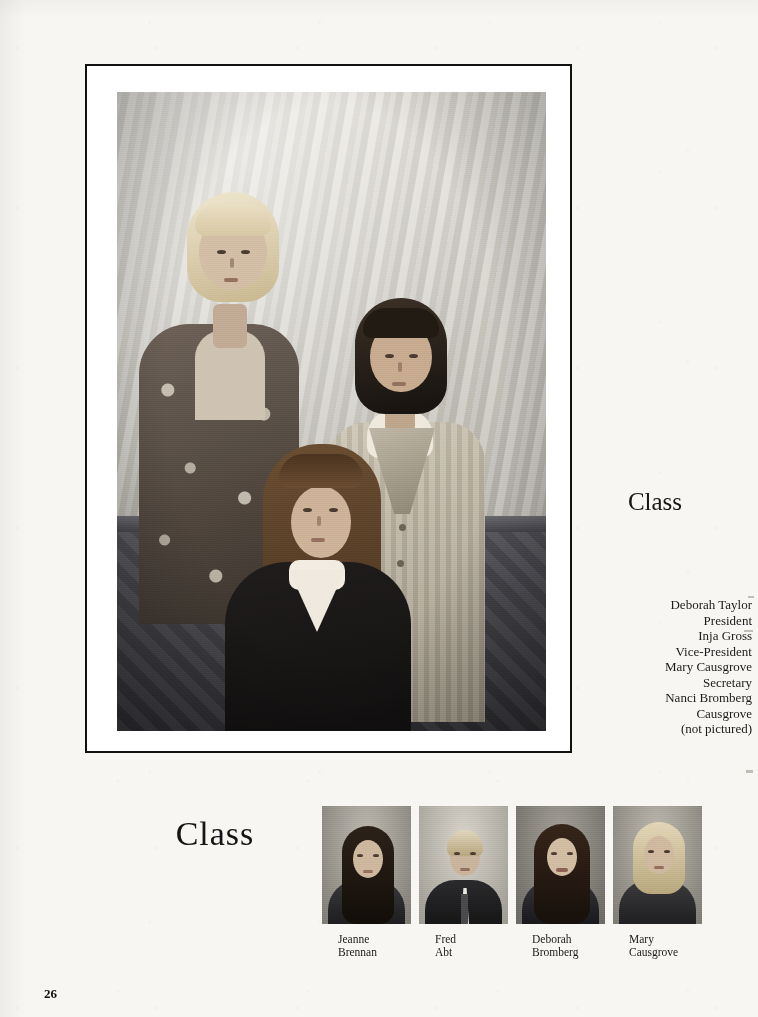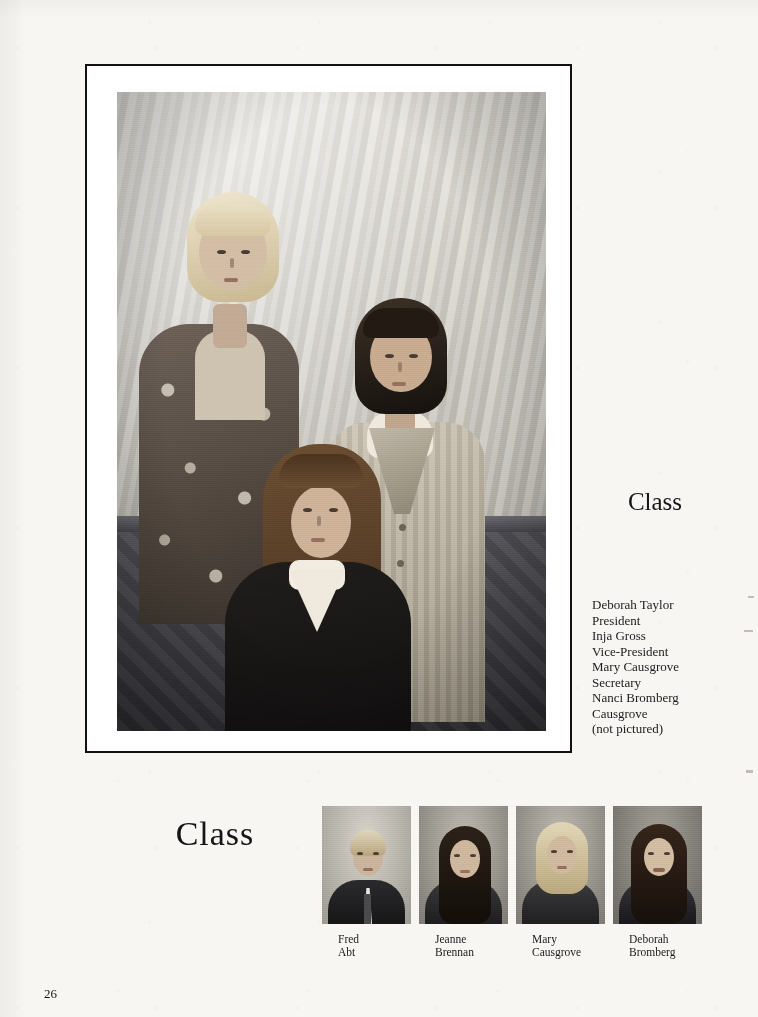--- a/index.html
+++ b/index.html
@@ -235,20 +235,21 @@
     color: #161616;
   }
   .officers-list {
     position: absolute;
     left: 592px;
     top: 597px;
     width: 160px;
     font-size: 13px;
     line-height: 15.5px;
     color: #1b1b1b;
+    text-align: right;
   }
   .officers-list .role { }
 
   
   .class-of {
     position: absolute;
     left: 110px;
     top: 812px;
     width: 210px;
     text-align: center;
@@ -302,21 +303,21 @@
     color: #1b1b1b;
     padding-left: 16px;
   }
 
   
   .page-number {
     position: absolute;
     left: 44px;
     top: 986px;
     font-size: 13px;
-    font-weight: normal;
+    font-weight: bold;
     font-family: "Liberation Serif", serif;
     color: #111;
   }
 
   
   .edge-mark {
     position: absolute;
     background: #b4b0a8;
     opacity: .8;
   }
@@ -388,88 +389,88 @@
   </div>
 
   <div class="class-of">
     <div>Class</div>
   </div>
 
   <div class="portraits">
 
     <div class="portrait-cell">
       <div class="portrait-img">
+        <div class="p-bg mid"></div>
+        <div class="p-shoulder" style="background:linear-gradient(to bottom,#3a3a3c,#1d1d1f);"></div>
+        <div class="p-hair" style="left:20px;top:20px;width:52px;height:98px;background:linear-gradient(180deg,#2b2118,#120d08);border-radius:26px 26px 14px 14px;"></div>
+        <div class="p-face" style="background:#cdb79e;top:34px;"></div>
+        <div class="eye" style="left:35px;top:48px;width:6px;height:3px;"></div>
+        <div class="eye" style="left:51px;top:48px;width:6px;height:3px;"></div>
+        <div class="mouth" style="left:41px;top:64px;width:10px;height:3px;"></div>
+        <div class="p-grain"></div>
+      </div>
+      <div class="portrait-caption">
+        <div>Jeanne</div>
+        <div>Brennan</div>
+      </div>
+    </div>
+
+    <div class="portrait-cell">
+      <div class="portrait-img">
         <div class="p-bg light"></div>
         <div class="p-shoulder" style="background:linear-gradient(to bottom,#2a2a2c,#161617);"></div>
         <div style="position:absolute;left:38px;top:82px;width:16px;height:36px;background:#e9e6df;clip-path:polygon(40% 0,60% 0,75% 100%,25% 100%);"></div>
         <div style="position:absolute;left:42px;top:88px;width:7px;height:30px;background:#4a4a4e;"></div>
         <div class="p-face" style="background:#c9b49c;"></div>
         <div class="p-hair" style="left:28px;top:24px;width:36px;height:26px;background:linear-gradient(180deg,#e0d6bd,#b8a67f);border-radius:18px 18px 6px 6px;"></div>
         <div class="eye" style="left:35px;top:46px;width:6px;height:3px;"></div>
         <div class="eye" style="left:51px;top:46px;width:6px;height:3px;"></div>
         <div class="mouth" style="left:41px;top:62px;width:10px;height:3px;"></div>
         <div class="p-grain"></div>
       </div>
       <div class="portrait-caption">
         <div>Fred</div>
         <div>Abt</div>
       </div>
     </div>
 
     <div class="portrait-cell">
       <div class="portrait-img">
-        <div class="p-bg mid"></div>
-        <div class="p-shoulder" style="background:linear-gradient(to bottom,#3a3a3c,#1d1d1f);"></div>
-        <div class="p-hair" style="left:20px;top:20px;width:52px;height:98px;background:linear-gradient(180deg,#2b2118,#120d08);border-radius:26px 26px 14px 14px;"></div>
-        <div class="p-face" style="background:#cdb79e;top:34px;"></div>
-        <div class="eye" style="left:35px;top:48px;width:6px;height:3px;"></div>
-        <div class="eye" style="left:51px;top:48px;width:6px;height:3px;"></div>
-        <div class="mouth" style="left:41px;top:64px;width:10px;height:3px;"></div>
+        <div class="p-bg dark"></div>
+        <div class="p-shoulder" style="background:linear-gradient(to bottom,#34343a,#19191c);"></div>
+        <div class="p-hair" style="left:18px;top:18px;width:56px;height:100px;background:linear-gradient(180deg,#36251a,#160f0a);border-radius:28px 28px 16px 16px;"></div>
+        <div class="p-face" style="background:#d2bda3;top:32px;"></div>
+        <div class="eye" style="left:35px;top:46px;width:6px;height:3px;"></div>
+        <div class="eye" style="left:51px;top:46px;width:6px;height:3px;"></div>
+        <div class="mouth" style="left:40px;top:62px;width:12px;height:4px;background:#8d6254;"></div>
         <div class="p-grain"></div>
       </div>
       <div class="portrait-caption">
-        <div>Jeanne</div>
-        <div>Brennan</div>
+        <div>Deborah</div>
+        <div>Bromberg</div>
       </div>
     </div>
 
     <div class="portrait-cell">
       <div class="portrait-img">
         <div class="p-bg mid"></div>
         <div class="p-shoulder" style="background:linear-gradient(to bottom,#3c3c3e,#1f1f21);"></div>
         <div class="p-hair" style="left:20px;top:16px;width:52px;height:72px;background:linear-gradient(180deg,#e3d6b7,#b9a87e);border-radius:26px 26px 18px 18px;"></div>
         <div class="p-face" style="background:#cfb99f;top:30px;"></div>
         <div class="eye" style="left:35px;top:44px;width:6px;height:3px;"></div>
         <div class="eye" style="left:51px;top:44px;width:6px;height:3px;"></div>
         <div class="mouth" style="left:41px;top:60px;width:10px;height:3px;"></div>
         <div class="p-grain"></div>
       </div>
       <div class="portrait-caption">
         <div>Mary</div>
         <div>Causgrove</div>
       </div>
     </div>
 
-    <div class="portrait-cell">
-      <div class="portrait-img">
-        <div class="p-bg dark"></div>
-        <div class="p-shoulder" style="background:linear-gradient(to bottom,#34343a,#19191c);"></div>
-        <div class="p-hair" style="left:18px;top:18px;width:56px;height:100px;background:linear-gradient(180deg,#36251a,#160f0a);border-radius:28px 28px 16px 16px;"></div>
-        <div class="p-face" style="background:#d2bda3;top:32px;"></div>
-        <div class="eye" style="left:35px;top:46px;width:6px;height:3px;"></div>
-        <div class="eye" style="left:51px;top:46px;width:6px;height:3px;"></div>
-        <div class="mouth" style="left:40px;top:62px;width:12px;height:4px;background:#8d6254;"></div>
-        <div class="p-grain"></div>
-      </div>
-      <div class="portrait-caption">
-        <div>Deborah</div>
-        <div>Bromberg</div>
-      </div>
-    </div>
-
   </div>
 
   <div class="page-number">26</div>
 
   <div class="edge-mark" style="left:748px; top:596px; width:6px; height:2px;"></div>
   <div class="edge-mark" style="left:744px; top:630px; width:9px; height:2px;"></div>
   <div class="edge-mark" style="left:746px; top:770px; width:7px; height:3px;"></div>
 
 </div>
 

